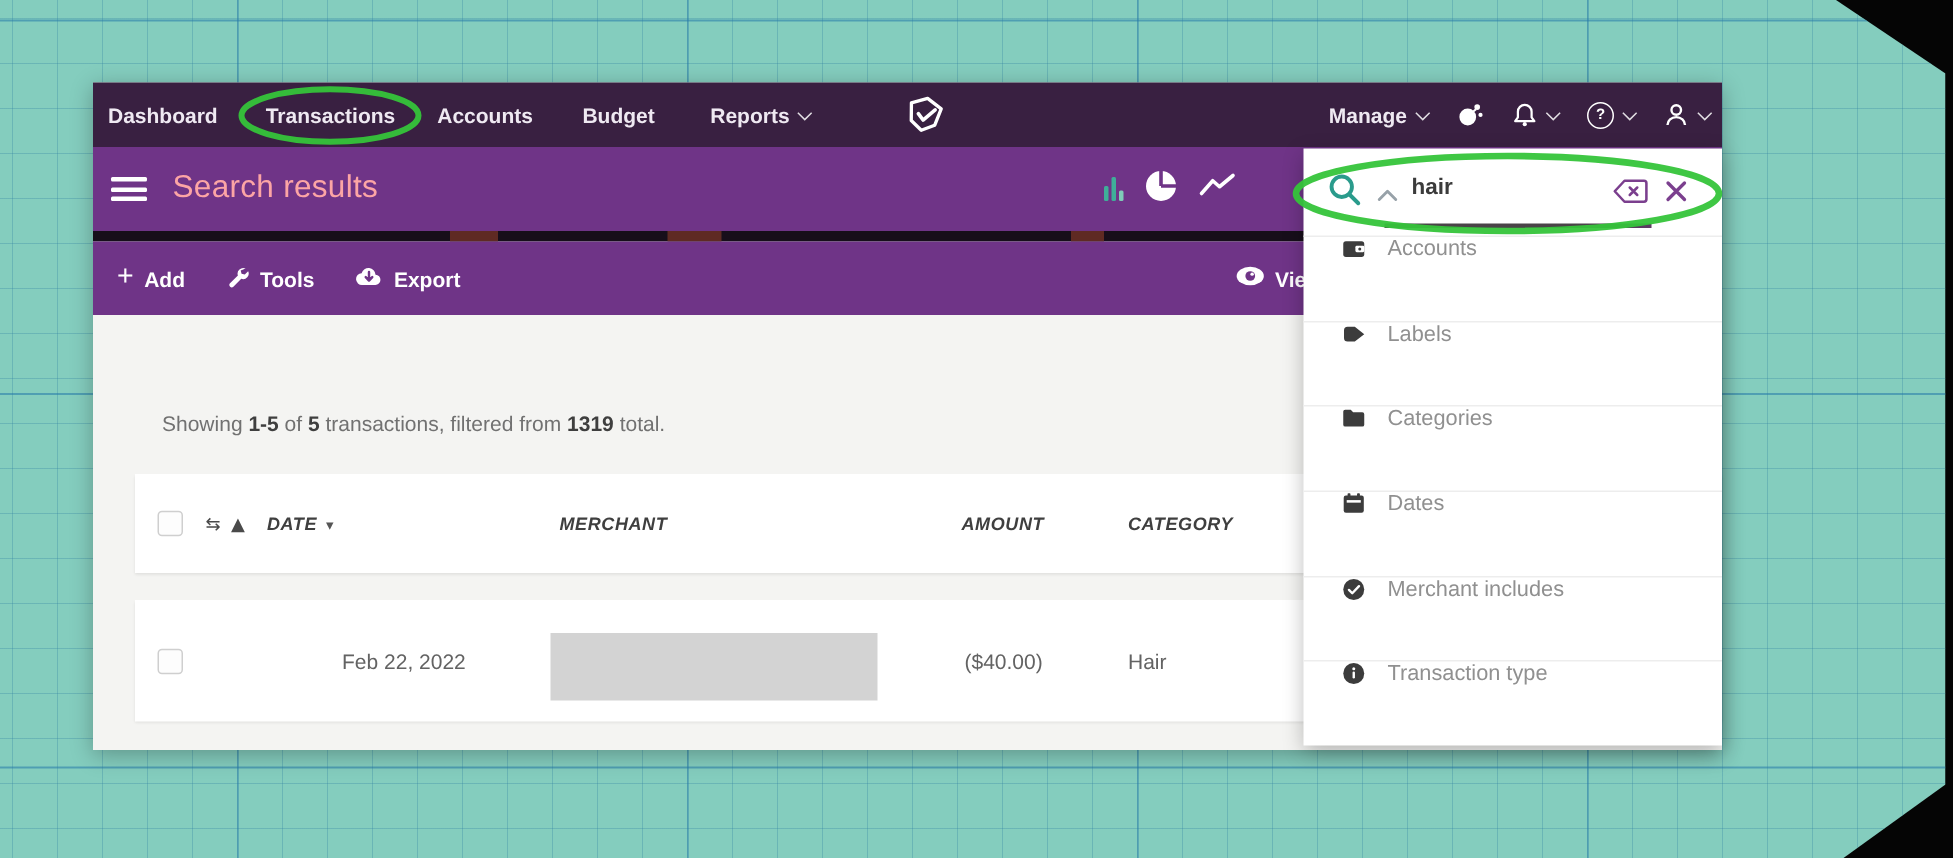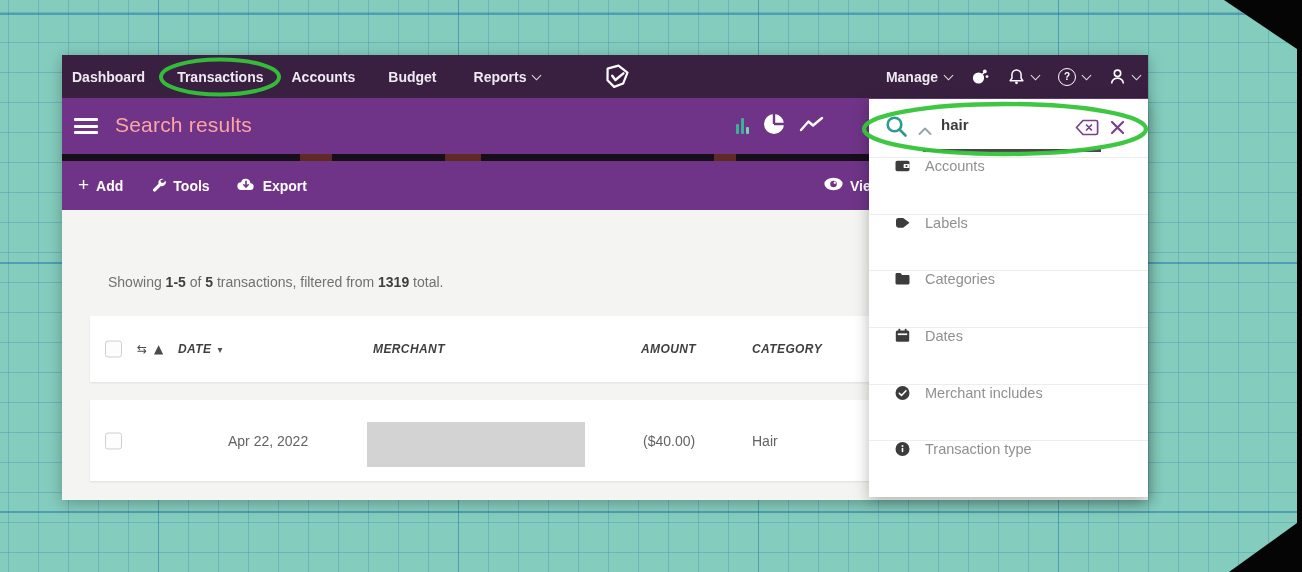--- a/index.html
+++ b/index.html
@@ -225,21 +225,21 @@
         <span class="cc colhead" style="left:88px">
           <span>DATE</span><span class="sortcaret">▾</span>
         </span>
         <span class="cc colhead" style="left:283px">MERCHANT</span>
         <span class="cc colhead" style="left:551px">AMOUNT</span>
         <span class="cc colhead" style="left:662px">CATEGORY</span>
       </div>
 
       <div class="card row-card">
         <div class="cc checkbox" style="left:15px"></div>
-        <span class="cc cell" style="left:138px">Apr 22, 2022</span>
+        <span class="cc cell" style="left:138px">Feb 22, 2022</span>
         <div class="redacted"></div>
         <span class="cc cell" style="left:553px">($40.00)</span>
         <span class="cc cell" style="left:662px">Hair</span>
       </div>
     </div>
   </div>
 
   <div class="panel">
     <div class="search-row">
       <span style="position:absolute;left:15px;top:15px">

